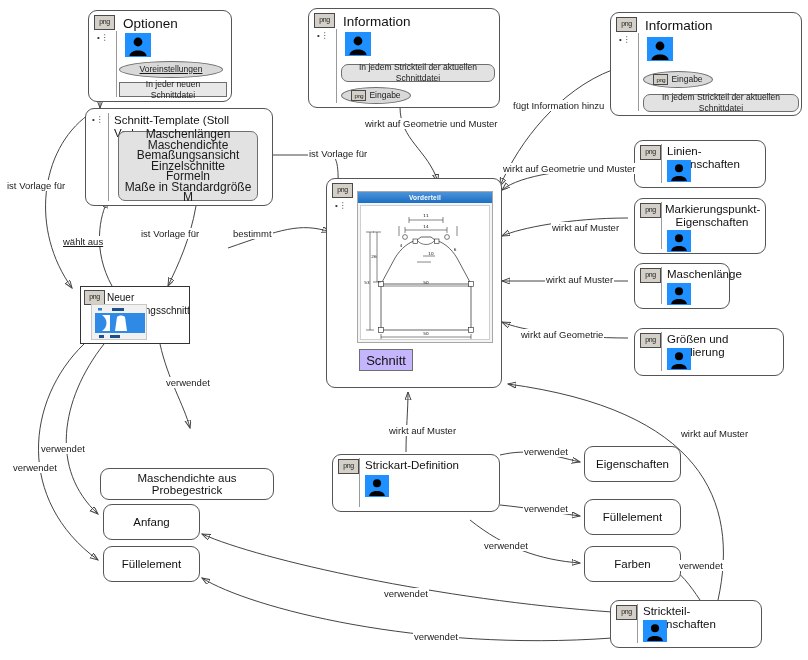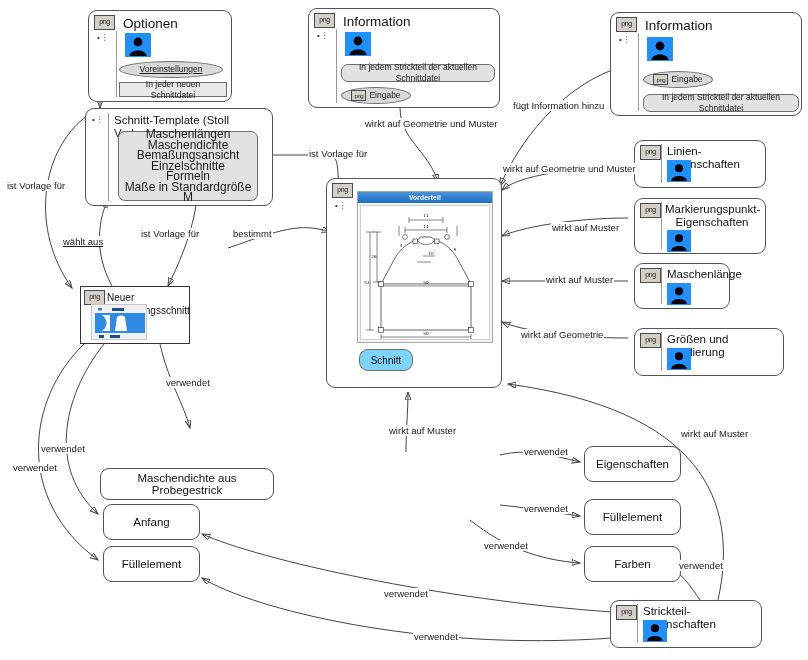--- a/index.html
+++ b/index.html
@@ -203,24 +203,24 @@
     left: 2px; top: 13px; right: 2px; bottom: 2px;
     background: #ffffff;
     border: 1px solid #cfcfcf;
     overflow: hidden;
   }
   .viewer-body svg { display: block; }
   
   .btn-schnitt {
     position: absolute;
     box-sizing: border-box;
-    background: #7dd3fc;
+    background: #c4b5fd;
     border: 1px solid #6e6e6e;
-    border-radius: 9px;
-    font-size: 10px;
+    border-radius: 0;
+    font-size: 13px;
     color: #111111;
     display: flex;
     align-items: center;
     justify-content: center;
   }
   
   .thumb {
     position: absolute;
     box-sizing: border-box;
     background: #f0f0f0;
@@ -500,20 +500,31 @@
   </div>
 
   <div class="node plain" style="left:103px; top:504px; width:97px; height:36px;">
     <span>Anfang</span>
   </div>
 
   <div class="node plain" style="left:103px; top:546px; width:97px; height:36px;">
     <span>Füllelement</span>
   </div>
 
+  <div class="node" style="left:332px; top:454px; width:168px; height:58px;">
+    <div class="png-chip">png</div>
+    <div class="rail" style="left:26px; top:3px;"></div>
+    <div class="node-title" style="left:32px; top:4px;">Strickart-Definition</div>
+    <div class="avatar" style="left:32px; top:20px; width:24px; height:22px;">
+      <svg width="24" height="22" viewBox="0 0 26 24">
+        <circle cx="13" cy="9" r="4.4" fill="#000"></circle>
+        <path d="M4.5,23 C4.5,15.5 21.5,15.5 21.5,23 Z" fill="#000"></path>
+      </svg>
+    </div>
+  </div>
 
   <div class="node plain" style="left:584px; top:446px; width:97px; height:36px;">
     <span>Eigenschaften</span>
   </div>
 
   <div class="node plain" style="left:584px; top:499px; width:97px; height:36px;">
     <span>Füllelement</span>
   </div>
 
   <div class="node plain" style="left:584px; top:546px; width:97px; height:36px;align-items:center;">

